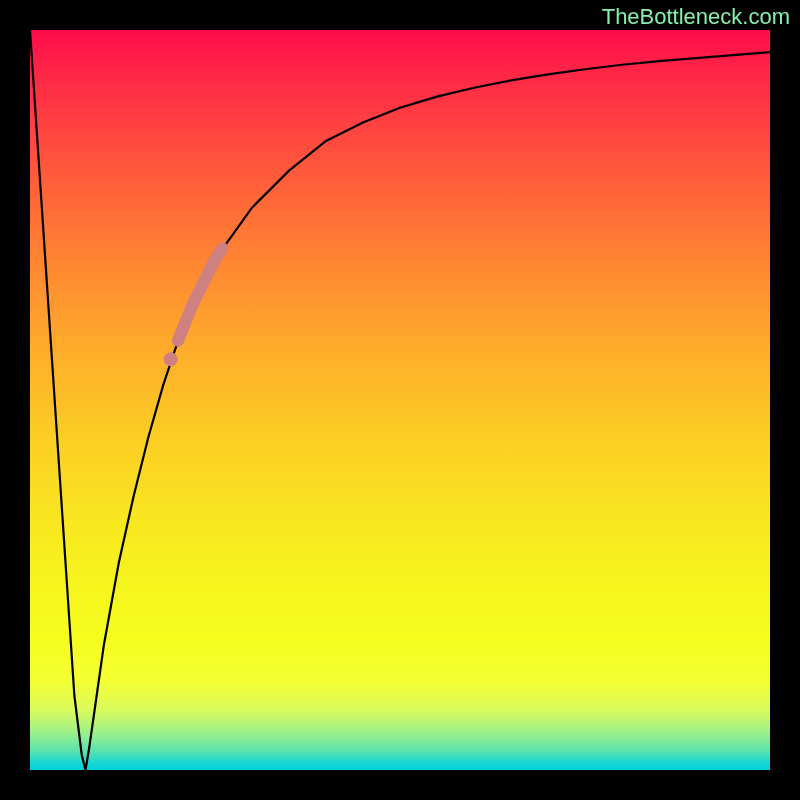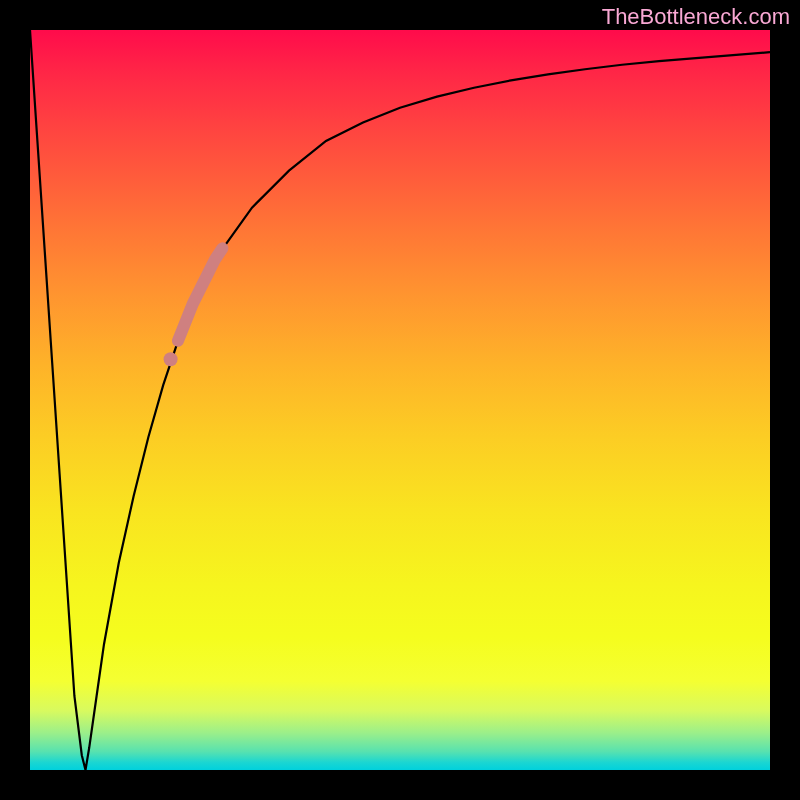--- a/index.html
+++ b/index.html
@@ -7,21 +7,21 @@
     width: 800px;
     height: 800px;
     background: #000;
     position: relative;
     font-family: Arial, sans-serif;
   }
   .watermark {
     position: absolute;
     top: 4px;
     right: 10px;
-    color: #f9a8d4;
+    color: #86efac;
     font-size: 22px;
     font-weight: normal;
     z-index: 10;
   }
   .plot-area {
     position: absolute;
     left: 30px;
     top: 30px;
     width: 740px;
     height: 740px;

